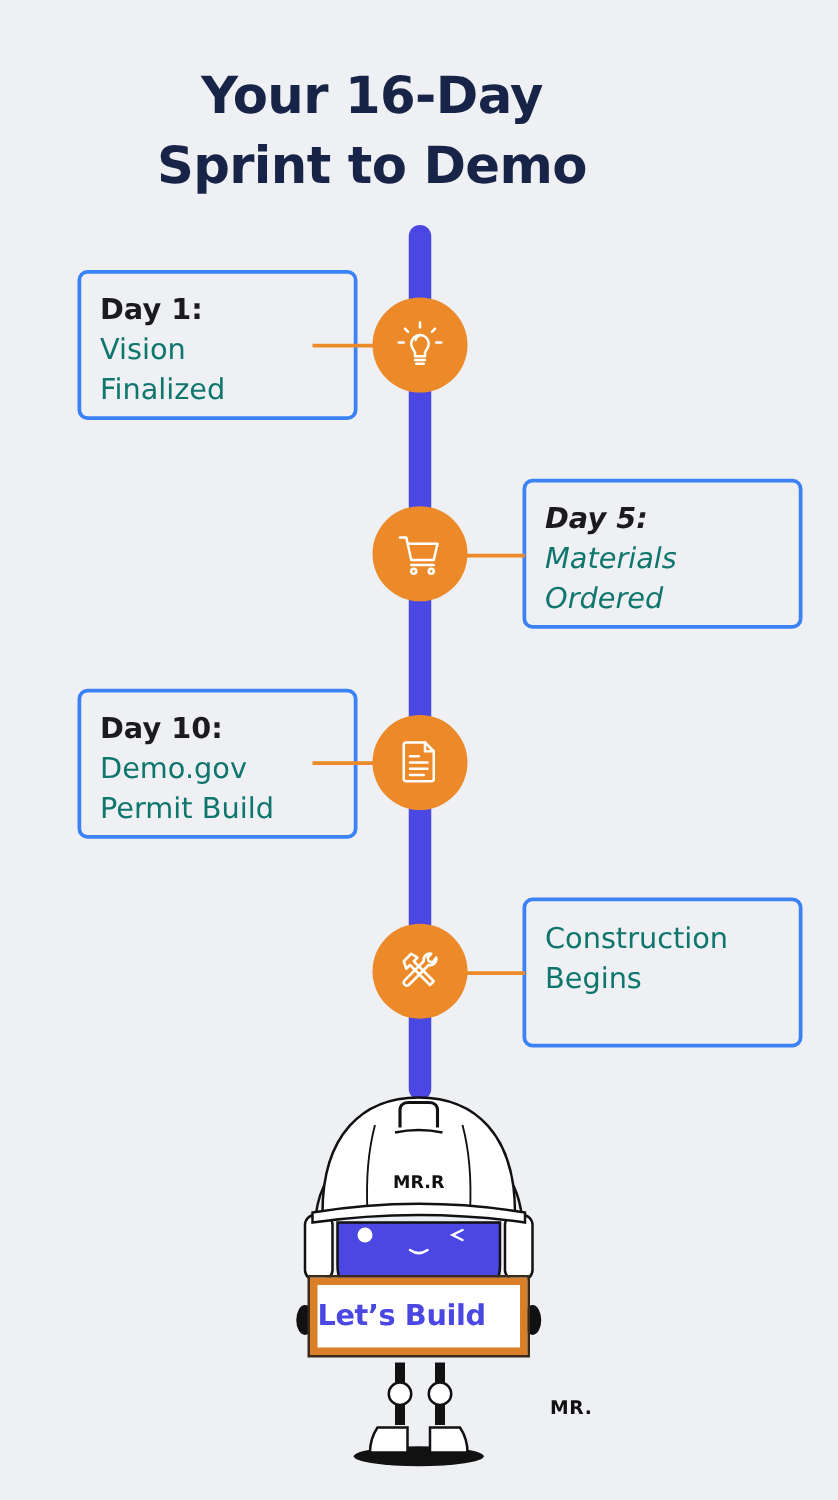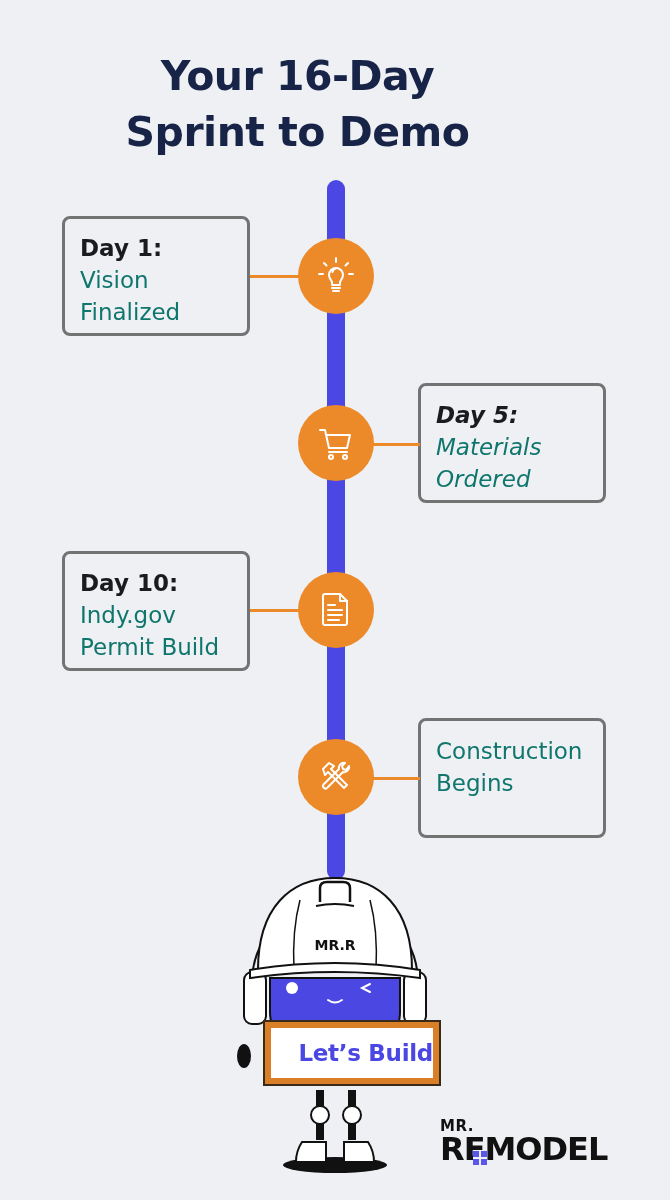--- a/index.html
+++ b/index.html
@@ -38,22 +38,22 @@
     display: flex; align-items: center; justify-content: center;
   }
   .node svg { width: 42px; height: 42px; }
   .connector {
     position: absolute;
     height: 3px;
     background: #ec8a2a;
   }
   .card {
     position: absolute;
-    width: 188px; height: 120px;
-    border: 3px solid #737373;
+    width: 224px; height: 120px;
+    border: 3px solid #3b82f6;
     border-radius: 8px;
     background: #eef0f3;
     padding: 14px 0 0 15px;
   }
   .card .day {
     font-weight: bold;
     font-size: 23px;
     line-height: 31px;
     color: #1b1b1f;
   }
@@ -67,21 +67,21 @@
     left: 230px; top: 860px;
     width: 210px; height: 320px;
   }
   .sign {
     position: absolute;
     left: 248px; top: 1022px;
     width: 174px; height: 62px;
     background: #ffffff;
     border: 6px solid #d97f28;
     outline: 2px solid #3a2a1a;
-    display: flex; align-items: center; justify-content: flex-end; margin-left: 17px;
+    display: flex; align-items: center; justify-content: flex-start;
   }
   .sign span {
     font-weight: bold;
     font-size: 23px;
     color: #4a47e3;
     letter-spacing: -0.3px;
   }
   .logo {
     position: absolute;
     left: 440px; top: 1120px;
@@ -154,21 +154,21 @@
   <svg viewBox="0 0 42 42" fill="none" stroke="#fff" stroke-width="2" stroke-linecap="round" stroke-linejoin="round">
     <path d="M5 8h5l4 18h18l3-13H12"></path>
     <line x1="14" y1="30" x2="32" y2="30"></line>
     <circle cx="16" cy="35" r="2"></circle>
     <circle cx="30" cy="35" r="2"></circle>
   </svg>
 </div>
 
 <div class="card" style="left:62px; top:551px;">
   <div class="day">Day 10:</div>
-  <div class="desc">Indy.gov</div>
+  <div class="desc">Demo.gov</div>
   <div class="desc">Permit Build</div>
 </div>
 <div class="connector" style="left:250px; top:609px; width:50px;"></div>
 <div class="node" style="top:572px;">
   <svg viewBox="0 0 42 42" fill="none" stroke="#fff" stroke-width="2" stroke-linecap="round" stroke-linejoin="round">
     <path d="M10 5h15l7 7v22a2 2 0 0 1-2 2H10a2 2 0 0 1-2-2V7a2 2 0 0 1 2-2z"></path>
     <path d="M25 5v7h7"></path>
     <line x1="13" y1="16" x2="20" y2="16"></line>
     <line x1="13" y1="21" x2="27" y2="21"></line>
     <line x1="13" y1="26" x2="27" y2="26"></line>
@@ -222,22 +222,13 @@
   <ellipse cx="14" cy="196" rx="7" ry="12" fill="#111"></ellipse>
   <ellipse cx="196" cy="196" rx="7" ry="12" fill="#111"></ellipse>
 </svg>
 
 <div class="sign">
   <span>Let’s Build</span>
 </div>
 
 <div class="logo">
   <div class="mr">MR.</div>
-  <div class="remodel">
-    <span>REMODEL</span>
-    <span class="sq">
-        <i></i>
-        <i></i>
-        <i></i>
-        <i></i>
-      </span>
-  </div>
 </div>
 
 </body></html>

